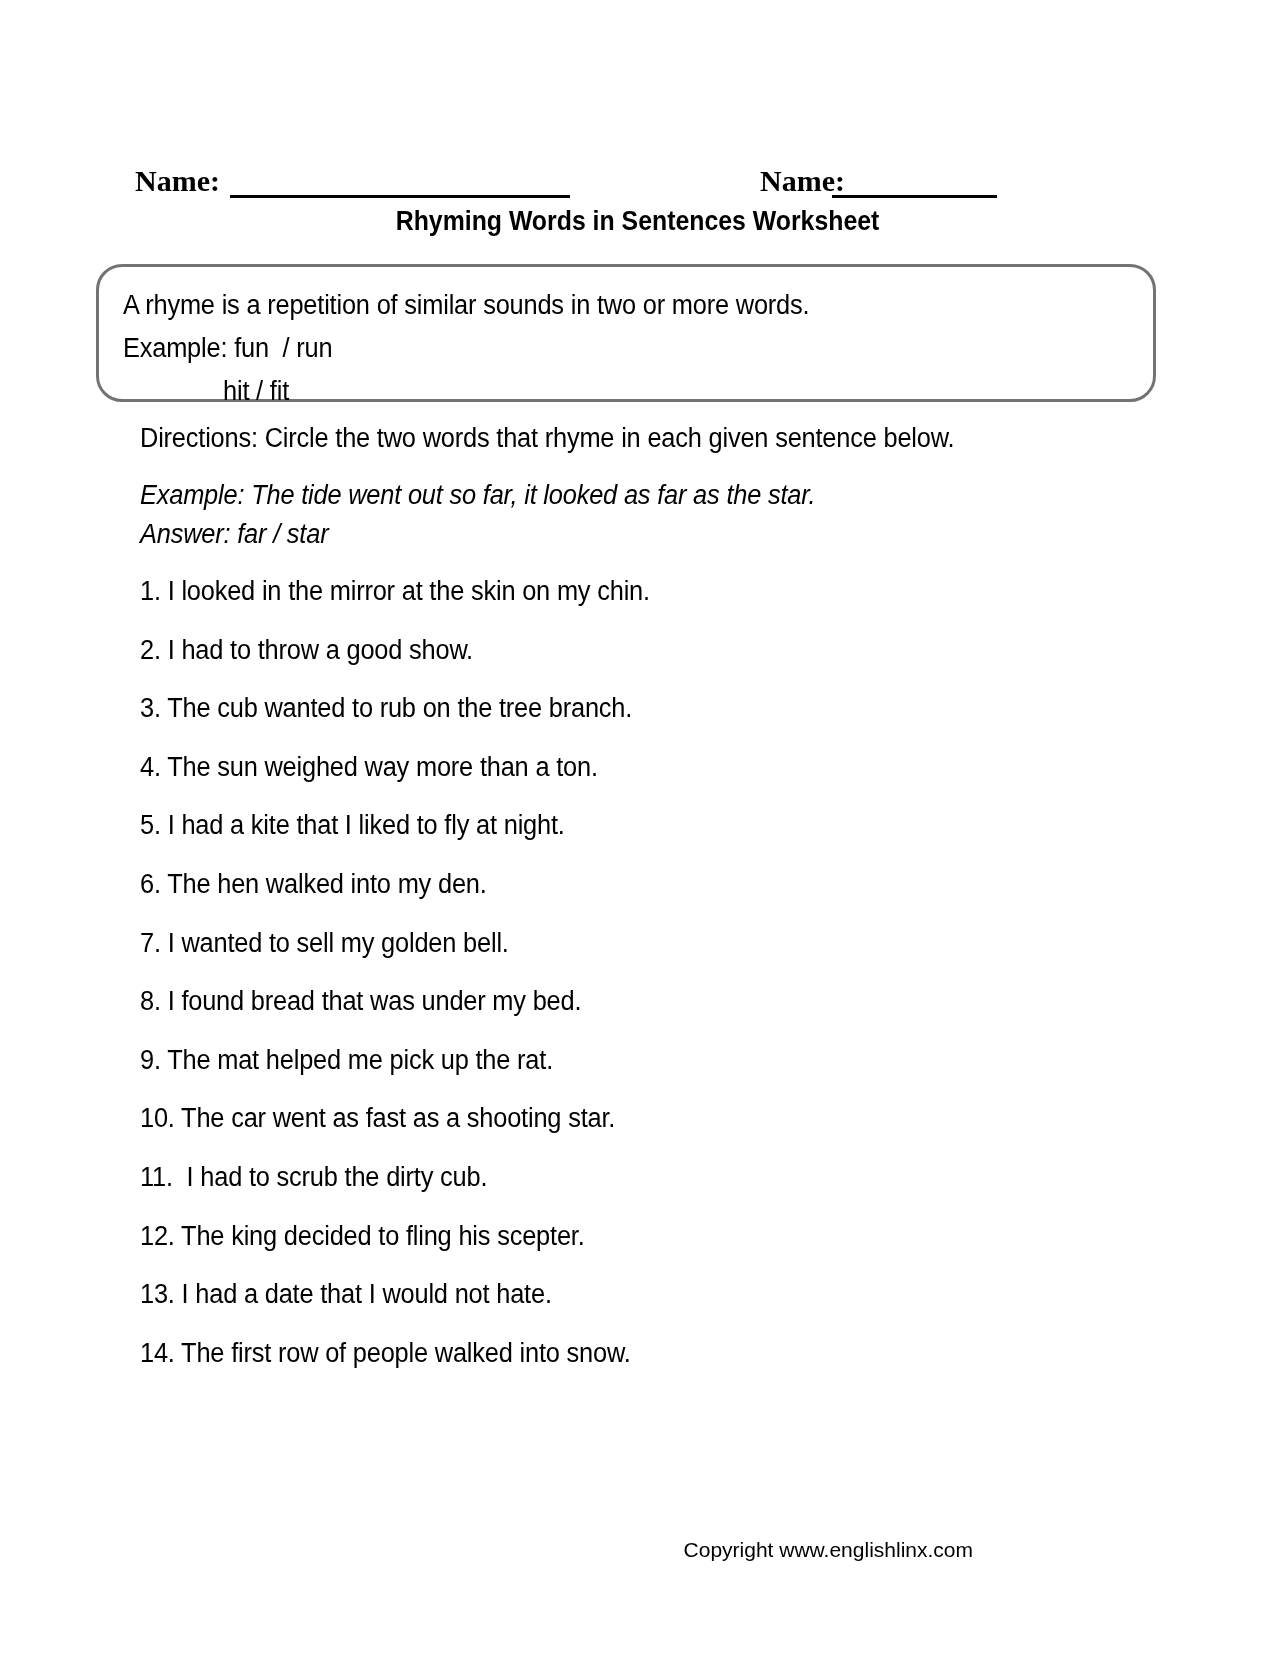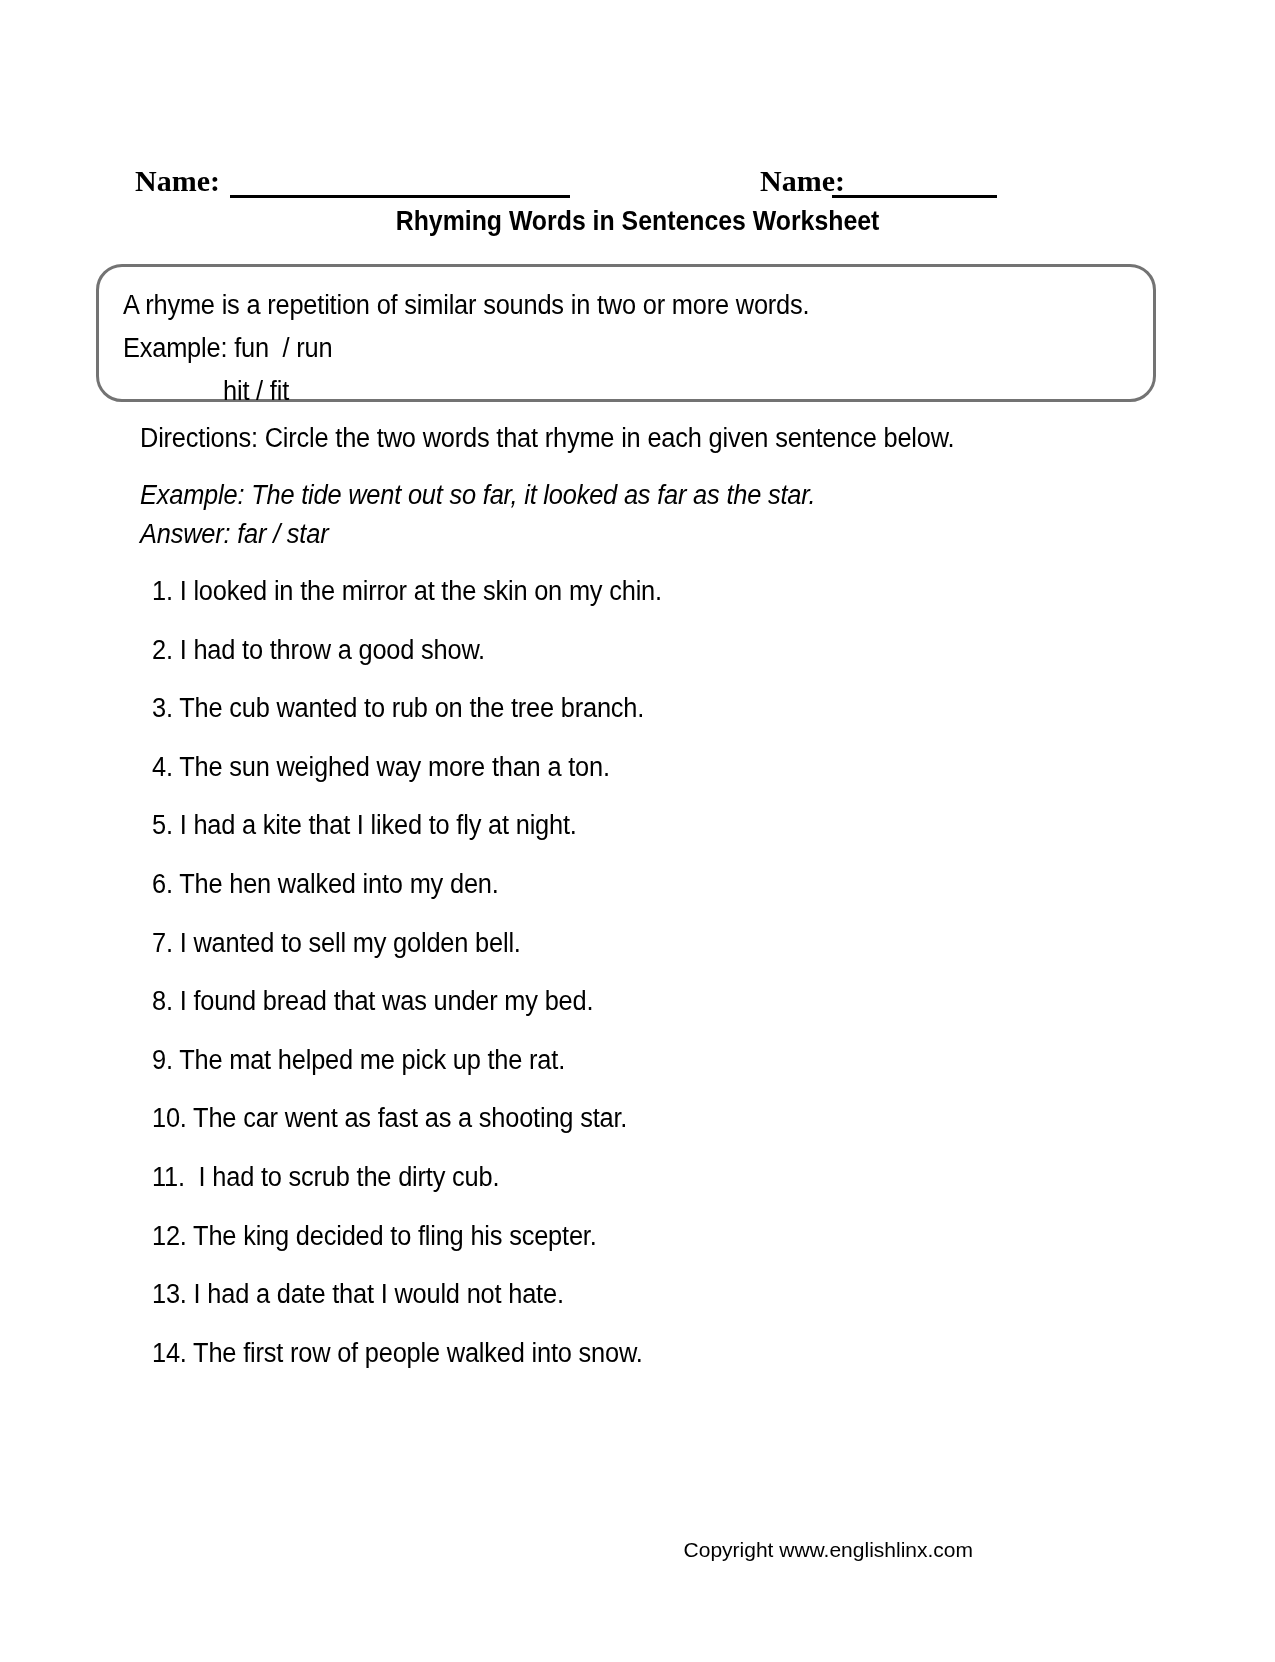--- a/index.html
+++ b/index.html
@@ -116,21 +116,21 @@
     transform: scaleX(0.94);
     transform-origin: left top;
     white-space: pre;
   }
   .example-line { top: 479px; }
   .answer-line  { top: 518px; }
 
   
   .questions {
     position: absolute;
-    left: 152px;
+    left: 140px;
     top: 576px;
     width: 1000px;
   }
   .question-item {
     font-size: 27px;
     line-height: 30px;
     letter-spacing: -0.2px;
     height: 58.6px;
     transform: scaleX(0.94);
     transform-origin: left top;

